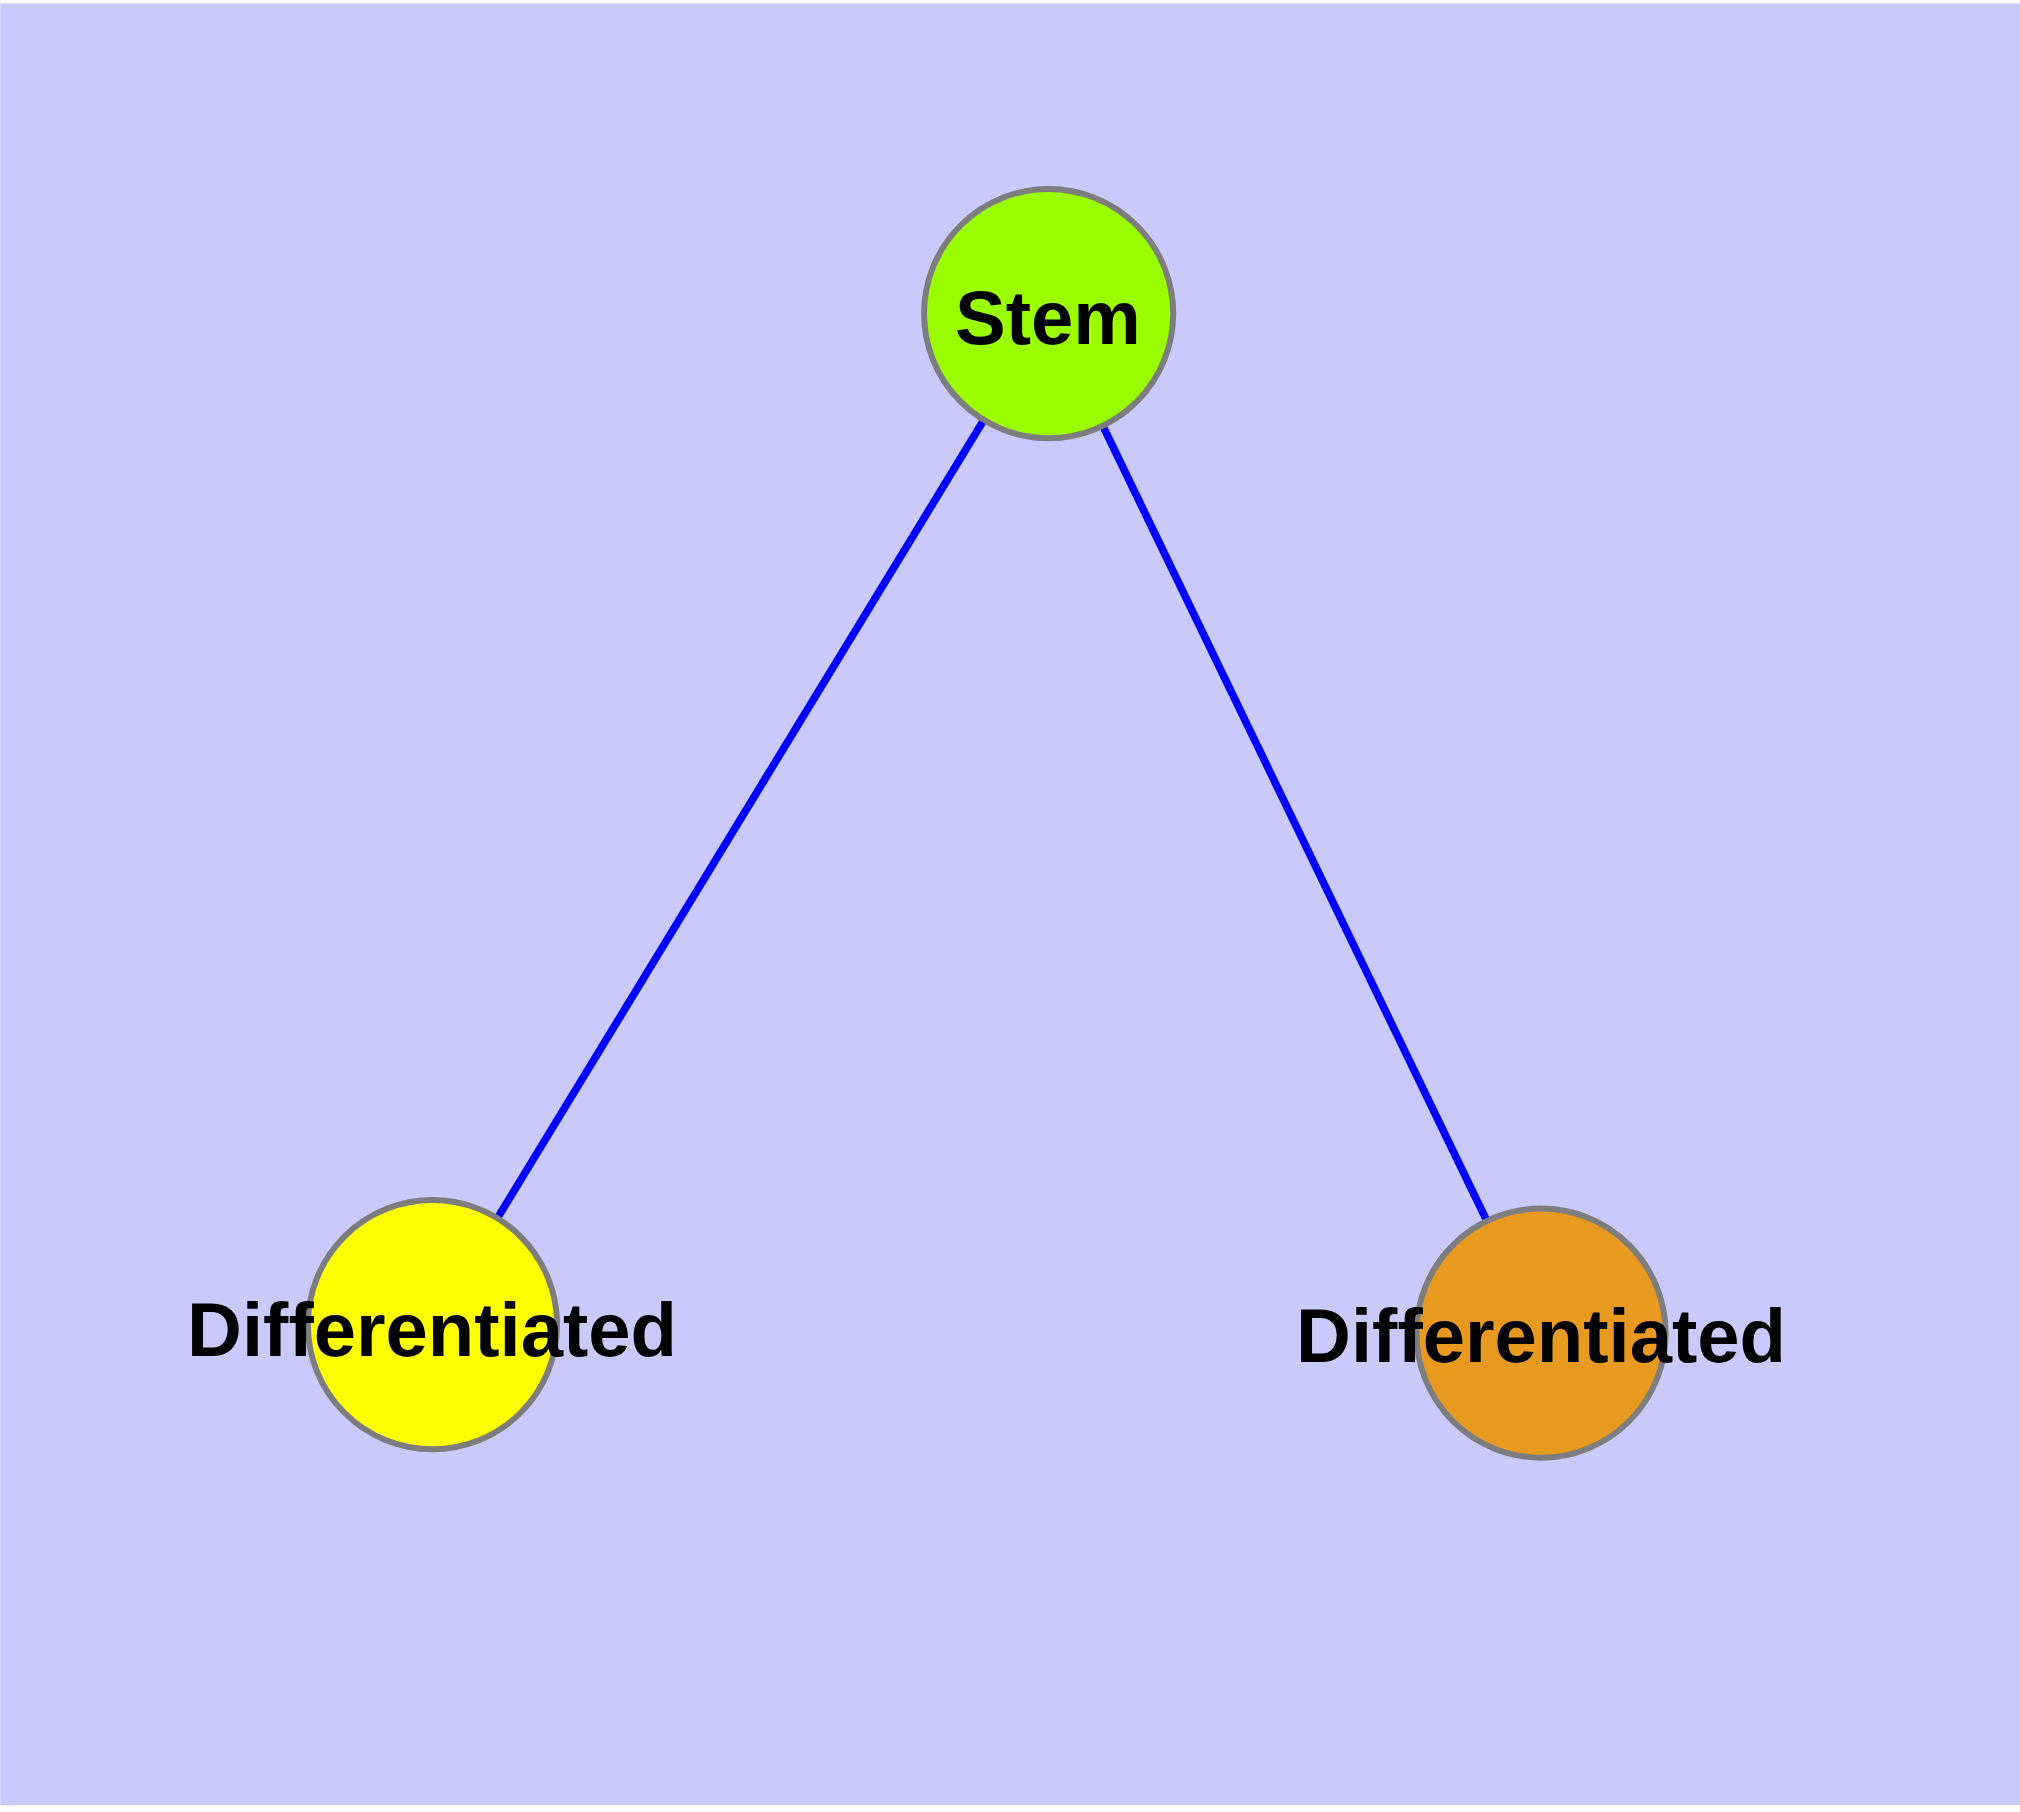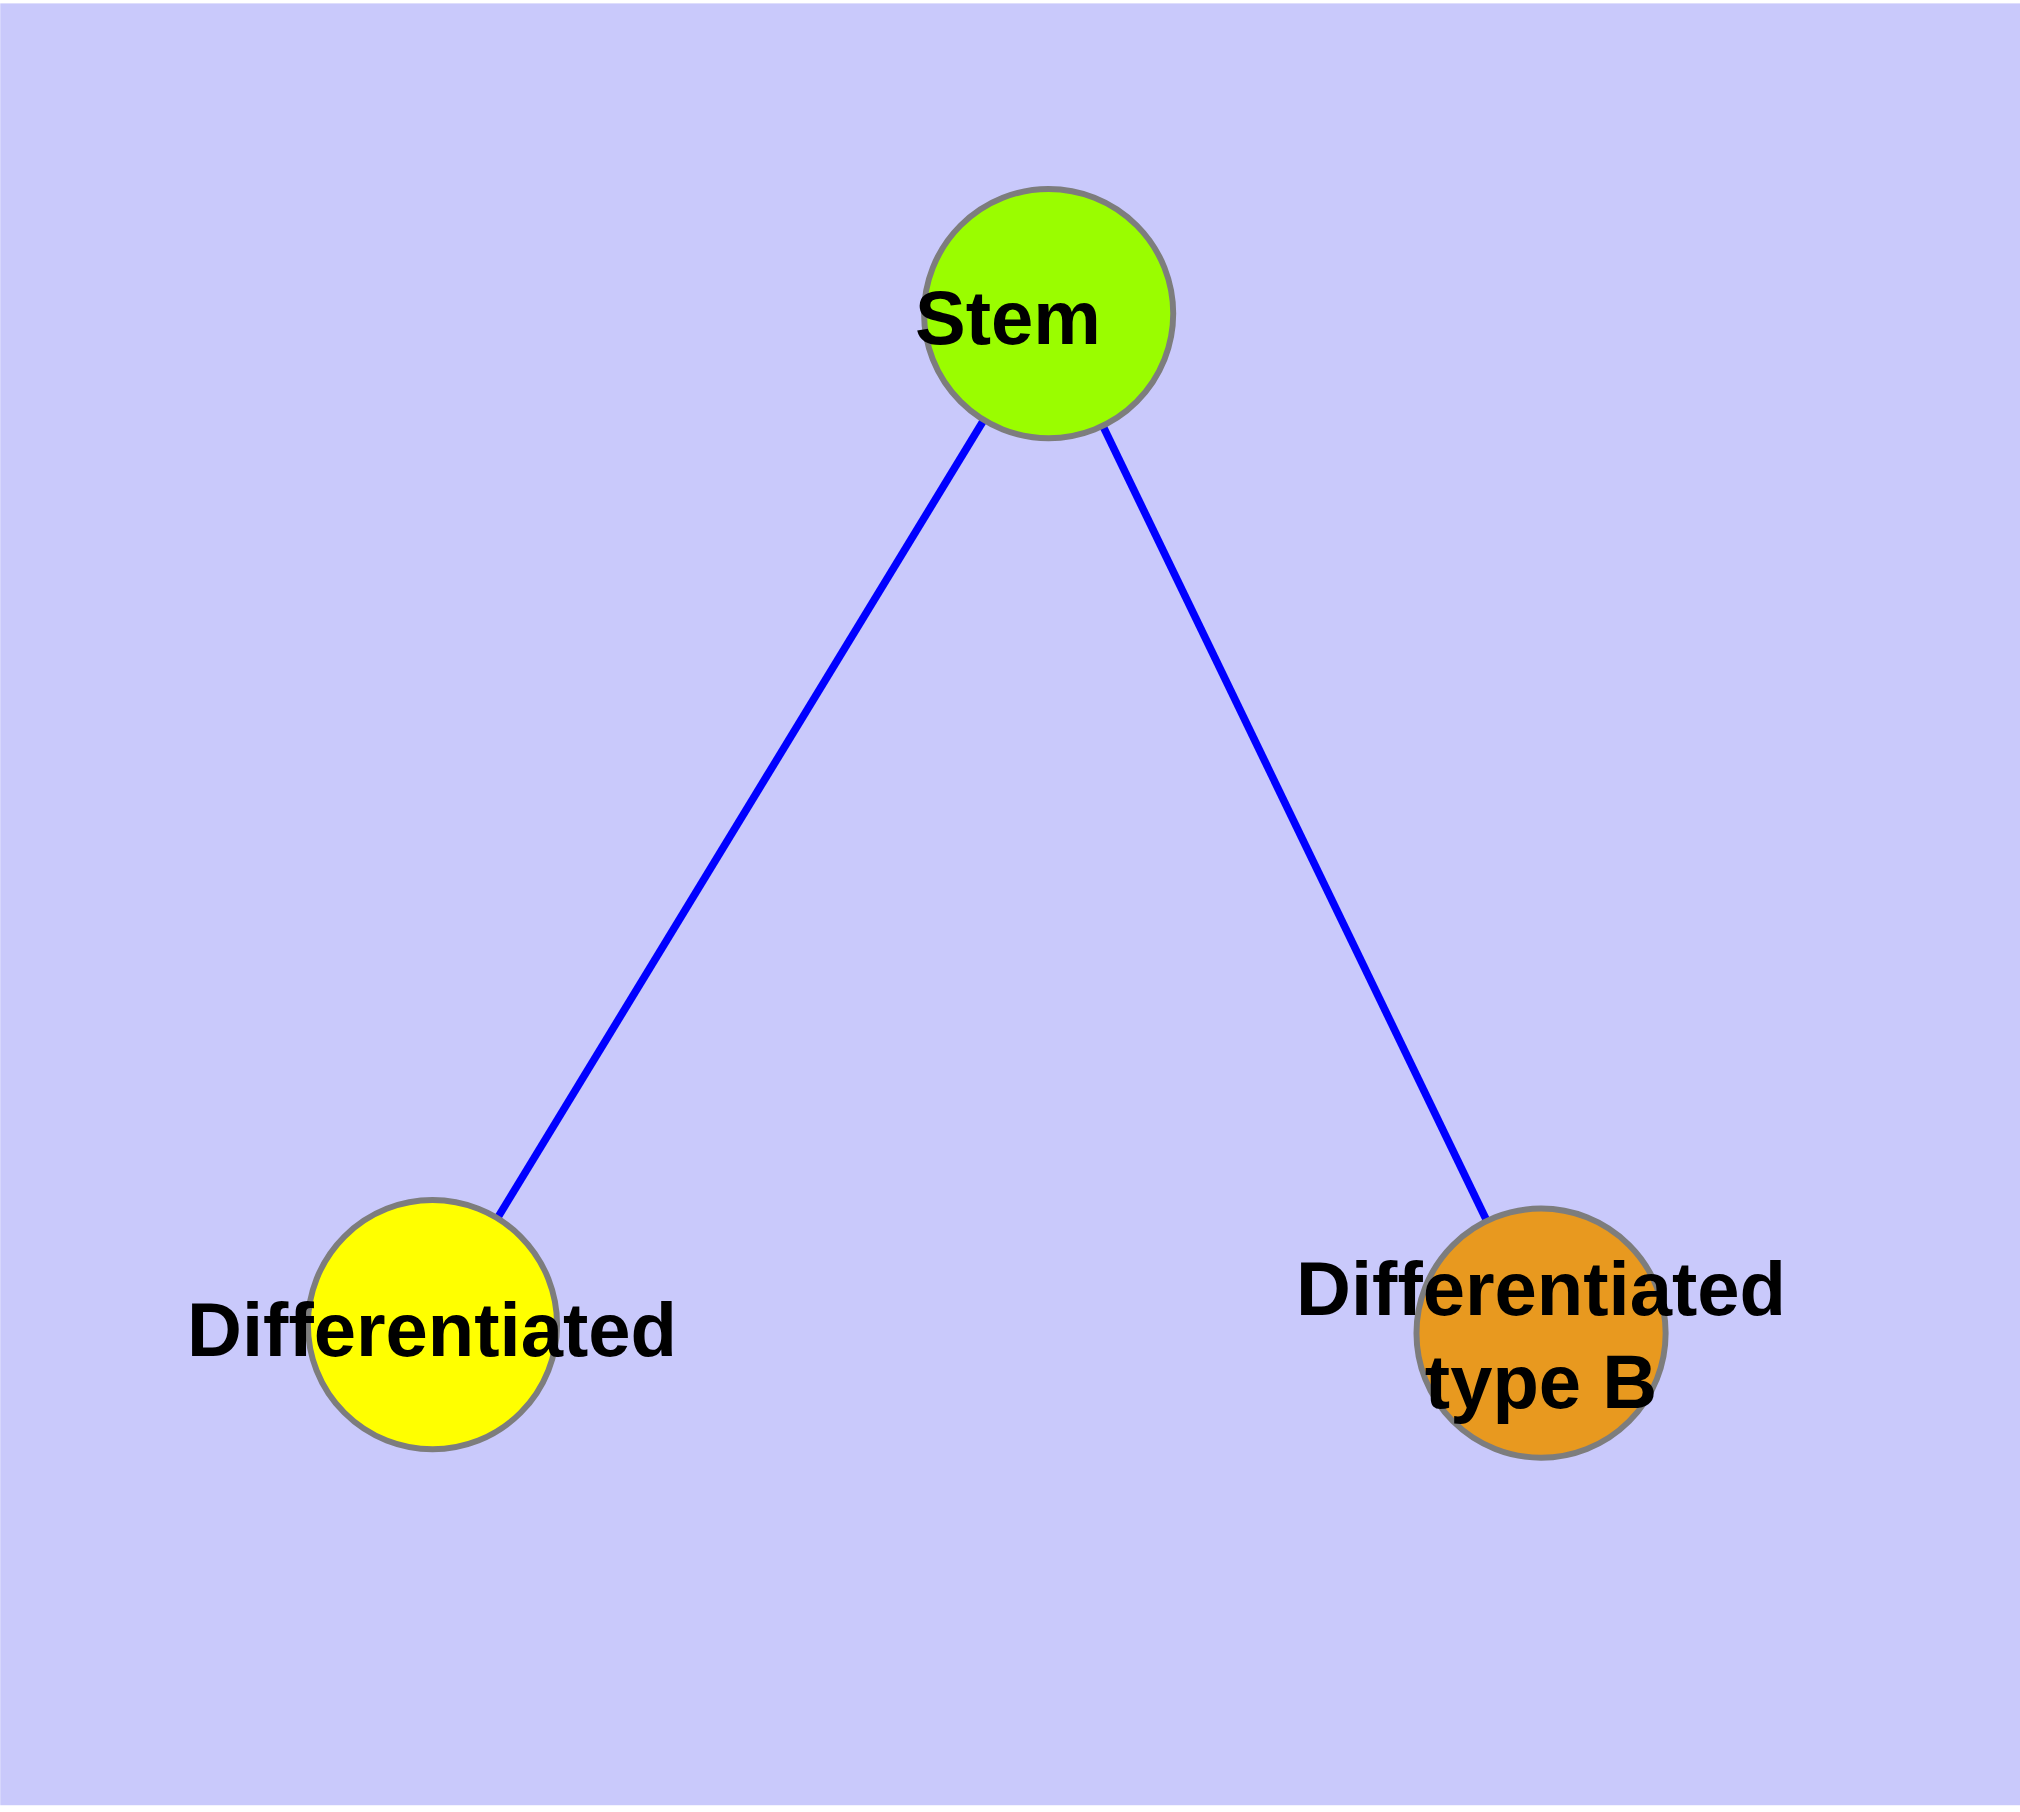--- a/index.html
+++ b/index.html
@@ -51,27 +51,26 @@
     <rect fill="#C9C9FB" x="0" y="4" width="2384" height="2126"></rect>
 
     <line x1="1237" y1="370" x2="510" y2="1563" stroke="#0000FF"></line>
     <line x1="1237" y1="370" x2="1818" y2="1573" stroke="#0000FF"></line>
 
     <circle cx="1237" cy="370" r="147" fill="#9AFD00" stroke="#7D7D7D"></circle>
     <circle cx="510" cy="1563" r="147" fill="#FFFF00" stroke="#7D7D7D"></circle>
     <circle cx="1818" cy="1573" r="147" fill="#E8991F" stroke="#7D7D7D"></circle>
   </svg>
 
-  <div class="node-label" style="left:1008px; top:317px;">
+  <div class="node-label" style="left:1048px; top:317px;">
     <div>Stem</div>
   </div>
 
   <div class="node-label" style="left:432px; top:1329px;">
     <div>Differentiated</div>
   </div>
 
   <div class="node-label" style="left:1541px; top:1335px;">
     <div>Differentiated</div>
-    <div>type B</div>
   </div>
 
 </div>
 
 
 </body></html>

